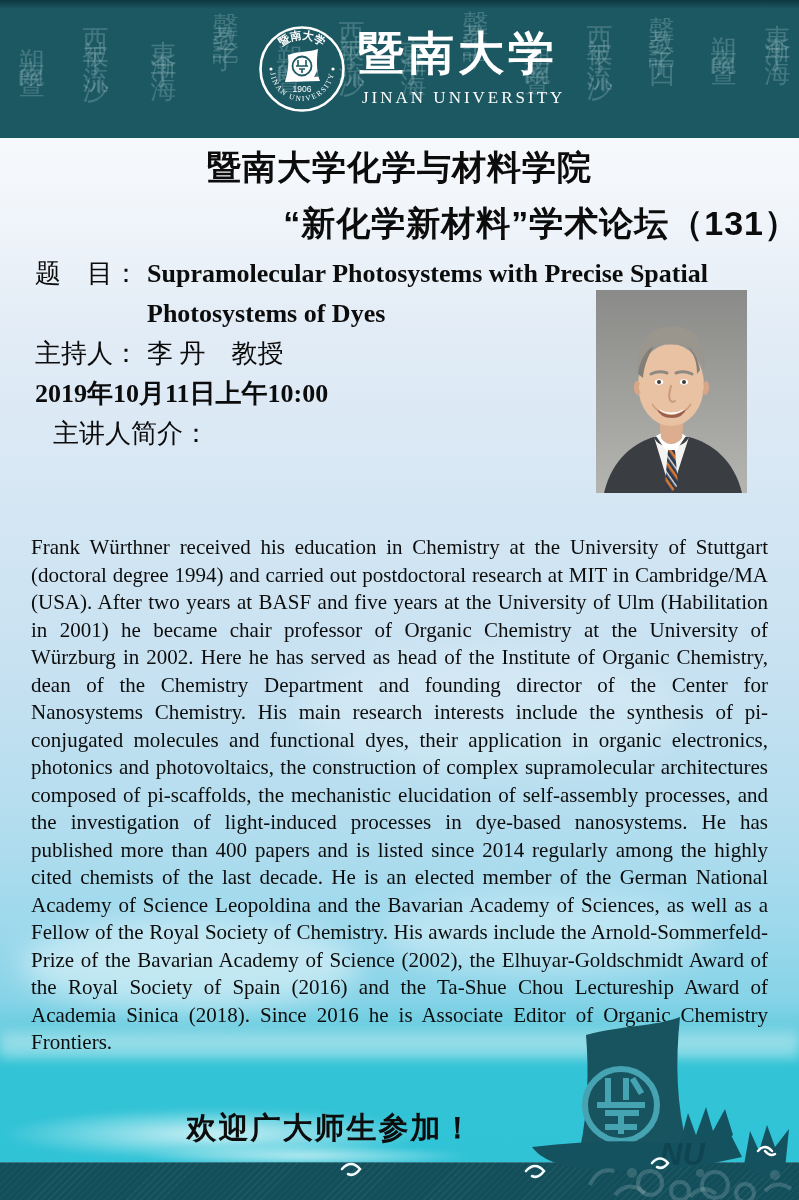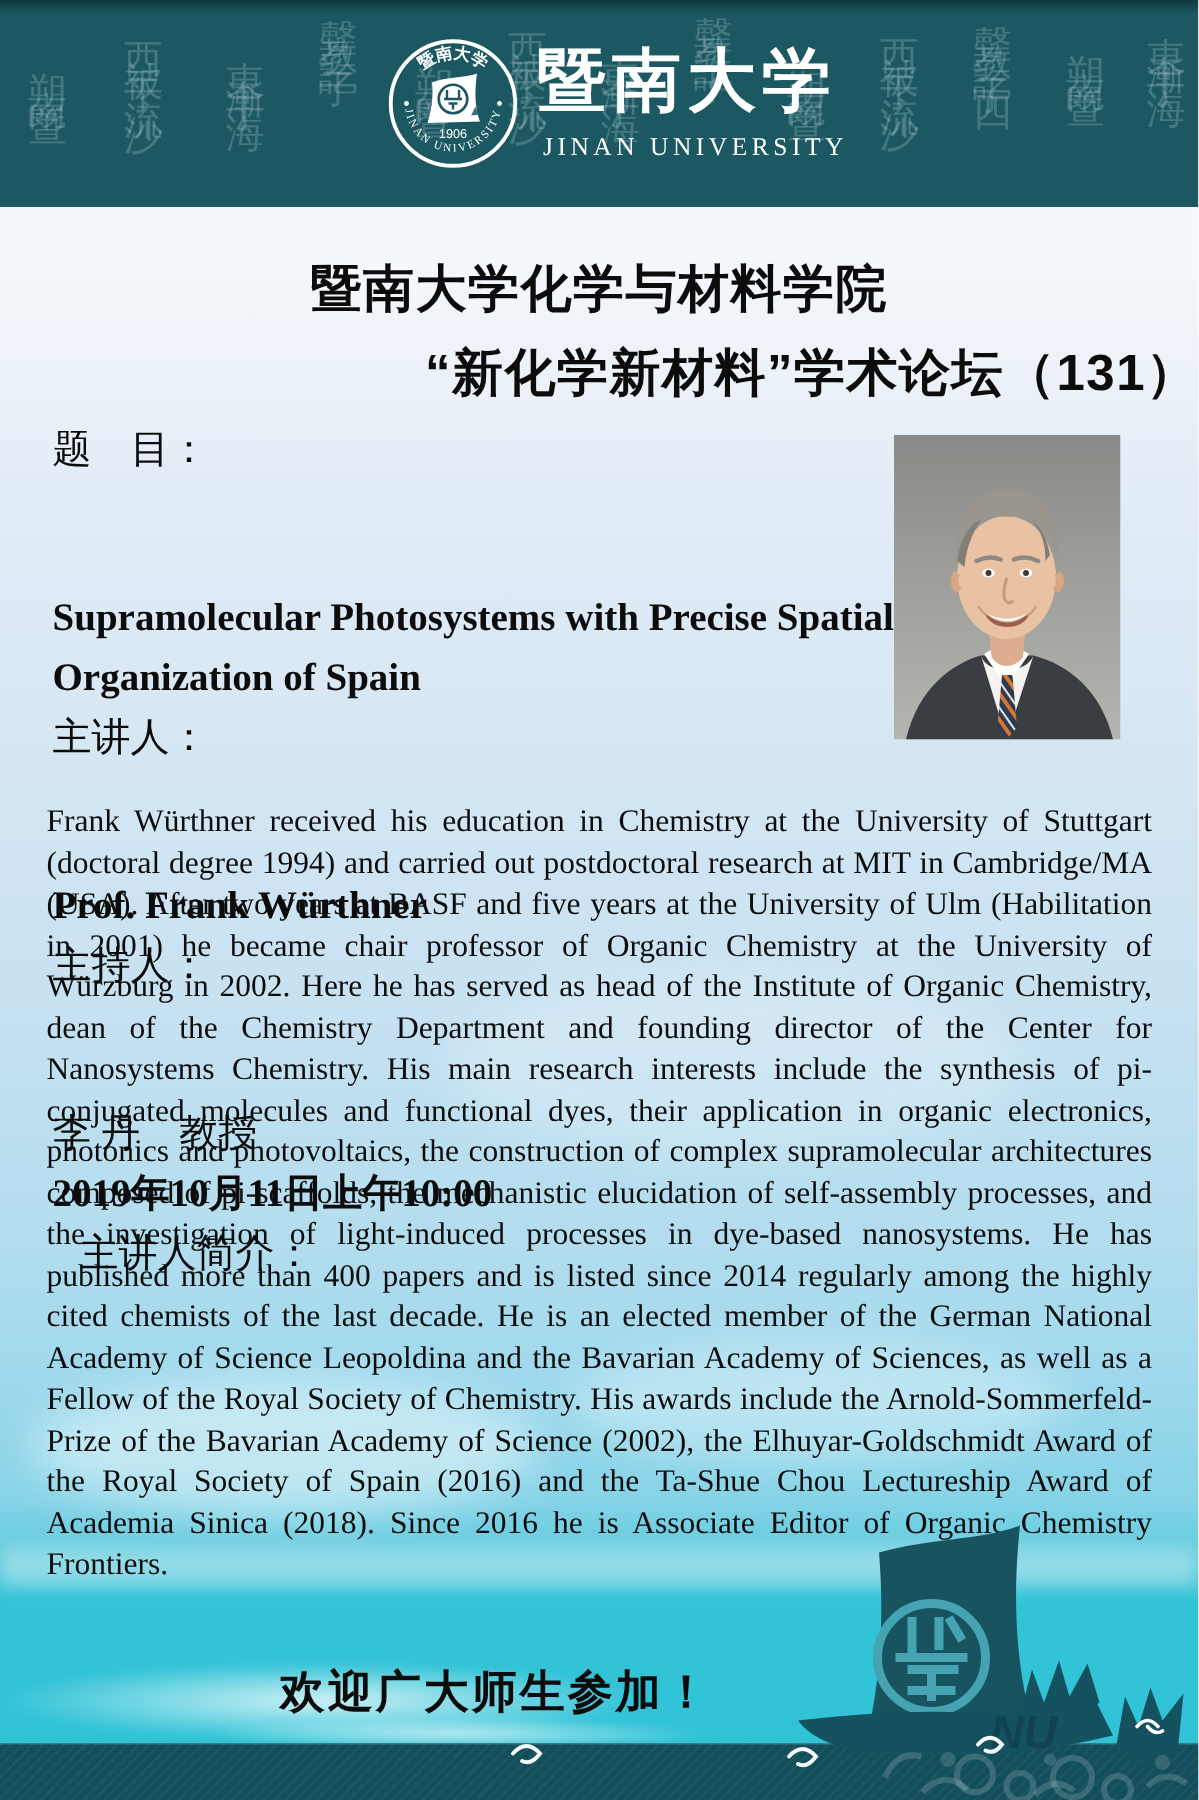--- a/index.html
+++ b/index.html
@@ -47,24 +47,24 @@
     filter:blur(3px); opacity:.8;}
   .surf2{position:absolute; left:140px; top:1145px; width:330px; height:22px;
     background:radial-gradient(closest-side, rgba(255,255,255,.9), rgba(255,255,255,0));
     filter:blur(2px); opacity:.7;}
   
   .content{position:absolute; left:0; top:138px; width:799px;}
   .title, .subtitle{
     margin:0; text-align:center; color:#0c0c0c;
     font-weight:bold; font-size:34px; line-height:46px; letter-spacing:1px;
   }
-  .title{padding-top:16px;margin-top:16px;}
+  .title{padding-top:6px;}
   .subtitle{padding-top:10px;text-align:right;}
   .info{padding:8px 0 0 35px;}
-  .info-row{display:flex; align-items:flex-start;flex-direction:column;}
+  .info-row{display:flex; align-items:flex-start;}
   .info-row, .info-value, .info-label{
     font-family:"Liberation Serif","DejaVu Serif",serif;
     font-size:26px; line-height:40px; color:#0c0c0c;
   }
   .info-label{flex:0 0 112px; white-space:nowrap;}
   .info-value.bold{font-weight:bold;}
   .bio-label{
     padding-left:53px; font-family:"Liberation Serif","DejaVu Serif",serif;
     font-size:26px; line-height:40px; color:#0c0c0c;
   }
@@ -150,27 +150,21 @@
 
   <div class="content">
     <h1 class="title">暨南大学化学与材料学院</h1>
     <h2 class="subtitle">“新化学新材料”学术论坛（131）</h2>
 
     <div class="info">
         <div class="info-row">
           <span class="info-label">题　目：</span>
           <div class="info-value bold">
             <div>Supramolecular Photosystems with Precise Spatial</div>
-            <div>Organization of Spain</div>
-          </div>
-        </div>
-        <div class="info-row">
-          <span class="info-label">主讲人：</span>
-          <div class="info-value bold">
-            <div>Prof. Frank Würthner</div>
+            <div>Photosystems of Dyes</div>
           </div>
         </div>
         <div class="info-row">
           <span class="info-label">主持人：</span>
           <div class="info-value">
             <div>李 丹　教授</div>
           </div>
         </div>
         <div class="info-row">
           <div class="info-value bold">

